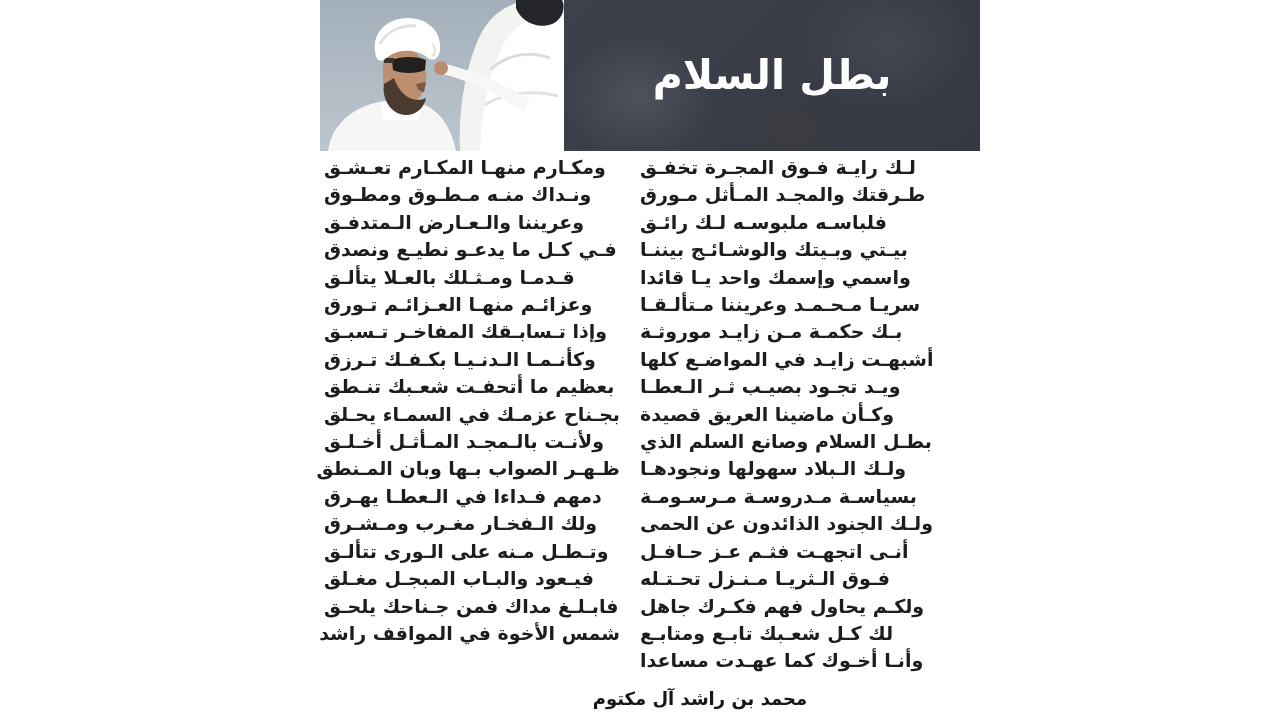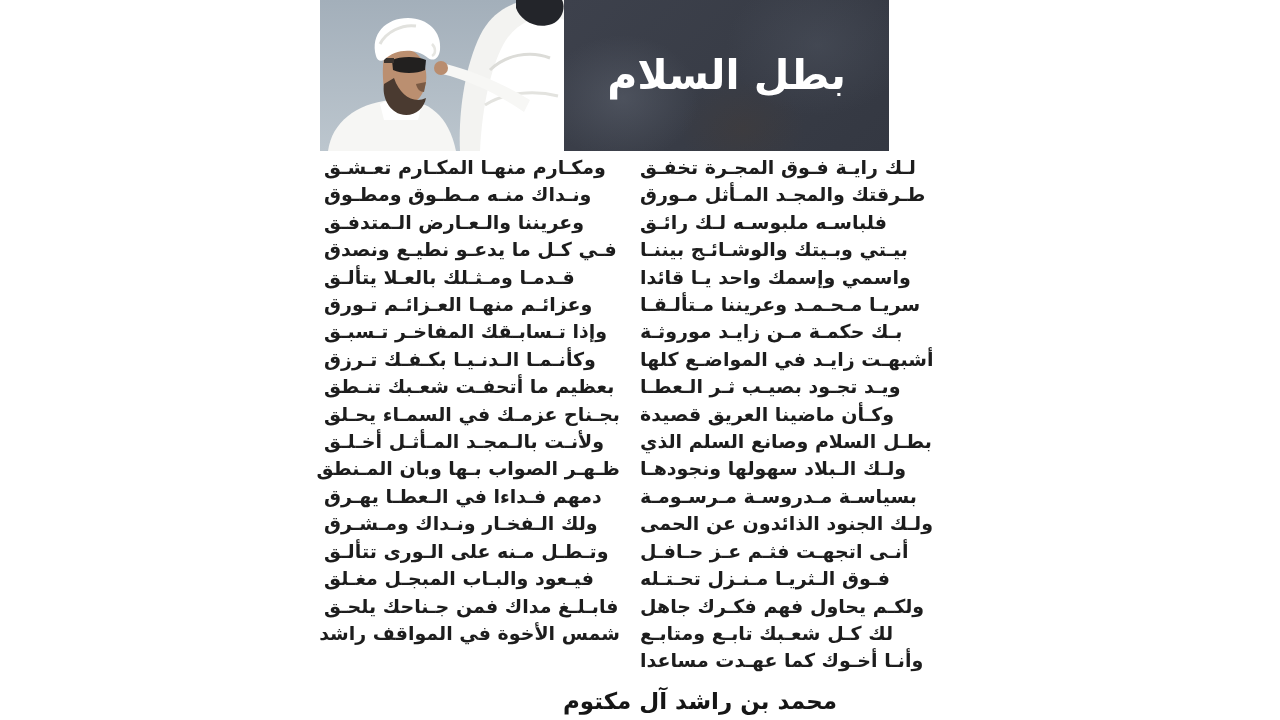--- a/index.html
+++ b/index.html
@@ -9,21 +9,21 @@
     font-family:"DejaVu Sans","Liberation Sans",sans-serif;
     overflow:hidden;
   }
   .page{position:relative;width:1280px;height:720px;background:#ffffff;}
 
   
   .photo-wrap{
     position:absolute;left:320px;top:0;width:244px;height:151px;overflow:hidden;
   }
   .title-panel{
-    position:absolute;left:564px;top:0;width:325px;height:151px;
+    position:absolute;left:564px;top:0;width:416px;height:151px;
     background:
       radial-gradient(110px 90px at 18% 65%, rgba(92,98,110,.55), rgba(92,98,110,0) 70%),
       radial-gradient(130px 100px at 78% 30%, rgba(80,86,98,.45), rgba(80,86,98,0) 70%),
       radial-gradient(90px 70px at 55% 85%, rgba(70,60,52,.35), rgba(70,60,52,0) 70%),
       linear-gradient(135deg,#3d414c 0%,#383c46 55%,#343842 100%);
     display:flex;align-items:center;justify-content:center;
   }
   .title-panel h1{
     margin:0;color:#ffffff;font-size:41px;font-weight:700;letter-spacing:0;
     direction:rtl;line-height:1;
@@ -34,21 +34,21 @@
     position:absolute;top:154px;width:296px;direction:rtl;text-align:left;
     color:#1d1d1d;font-weight:700;font-size:19px;line-height:27.4px;
   }
   .poem-col.first-col{left:640px;}
   .poem-col.second-col{left:324px;}
   .poem-line{white-space:nowrap;}
 
   
   .attribution{
     position:absolute;left:490px;top:688px;width:420px;text-align:center;
-    direction:rtl;color:#161616;font-weight:700;font-size:23px;
+    direction:rtl;color:#161616;font-weight:700;font-size:18px;
   }
 </style>
 </head>
 <body>
 
 <div class="page">
 
   <div class="photo-wrap">
     <svg width="244" height="151" viewBox="0 0 244 151" xmlns="http://www.w3.org/2000/svg">
       <defs>
@@ -124,21 +124,21 @@
       <div class="poem-line">فـي كـل ما يدعـو نطيـع ونصدق</div>
       <div class="poem-line">قـدمـا ومـثـلك بالعـلا يتألـق</div>
       <div class="poem-line">وعزائـم منهـا العـزائـم تـورق</div>
       <div class="poem-line">وإذا تـسابـقك المفاخـر تـسبـق</div>
       <div class="poem-line">وكأنـمـا الـدنـيـا بكـفـك تـرزق</div>
       <div class="poem-line">بعظيم ما أتحفـت شعـبك تنـطق</div>
       <div class="poem-line">بجـناح عزمـك في السمـاء يحـلق</div>
       <div class="poem-line">ولأنـت بالـمجـد المـأثـل أخـلـق</div>
       <div class="poem-line">ظـهـر الصواب بـها وبان المـنطق</div>
       <div class="poem-line">دمهم فـداءا في الـعطـا يهـرق</div>
-      <div class="poem-line">ولك الـفخـار ونـداك ومـشـرق</div>
+      <div class="poem-line">ولك الـفخـار مغـرب ومـشـرق</div>
       <div class="poem-line">وتـطـل مـنه على الـورى تتألـق</div>
       <div class="poem-line">فيـعود والبـاب المبجـل مغـلق</div>
       <div class="poem-line">فابـلـغ مداك فمن جـناحك يلحـق</div>
       <div class="poem-line">شمس الأخوة في المواقف راشد</div>
     </div>
 
   <div class="attribution">محمد بن راشد آل مكتوم</div>
 
 </div>
 

